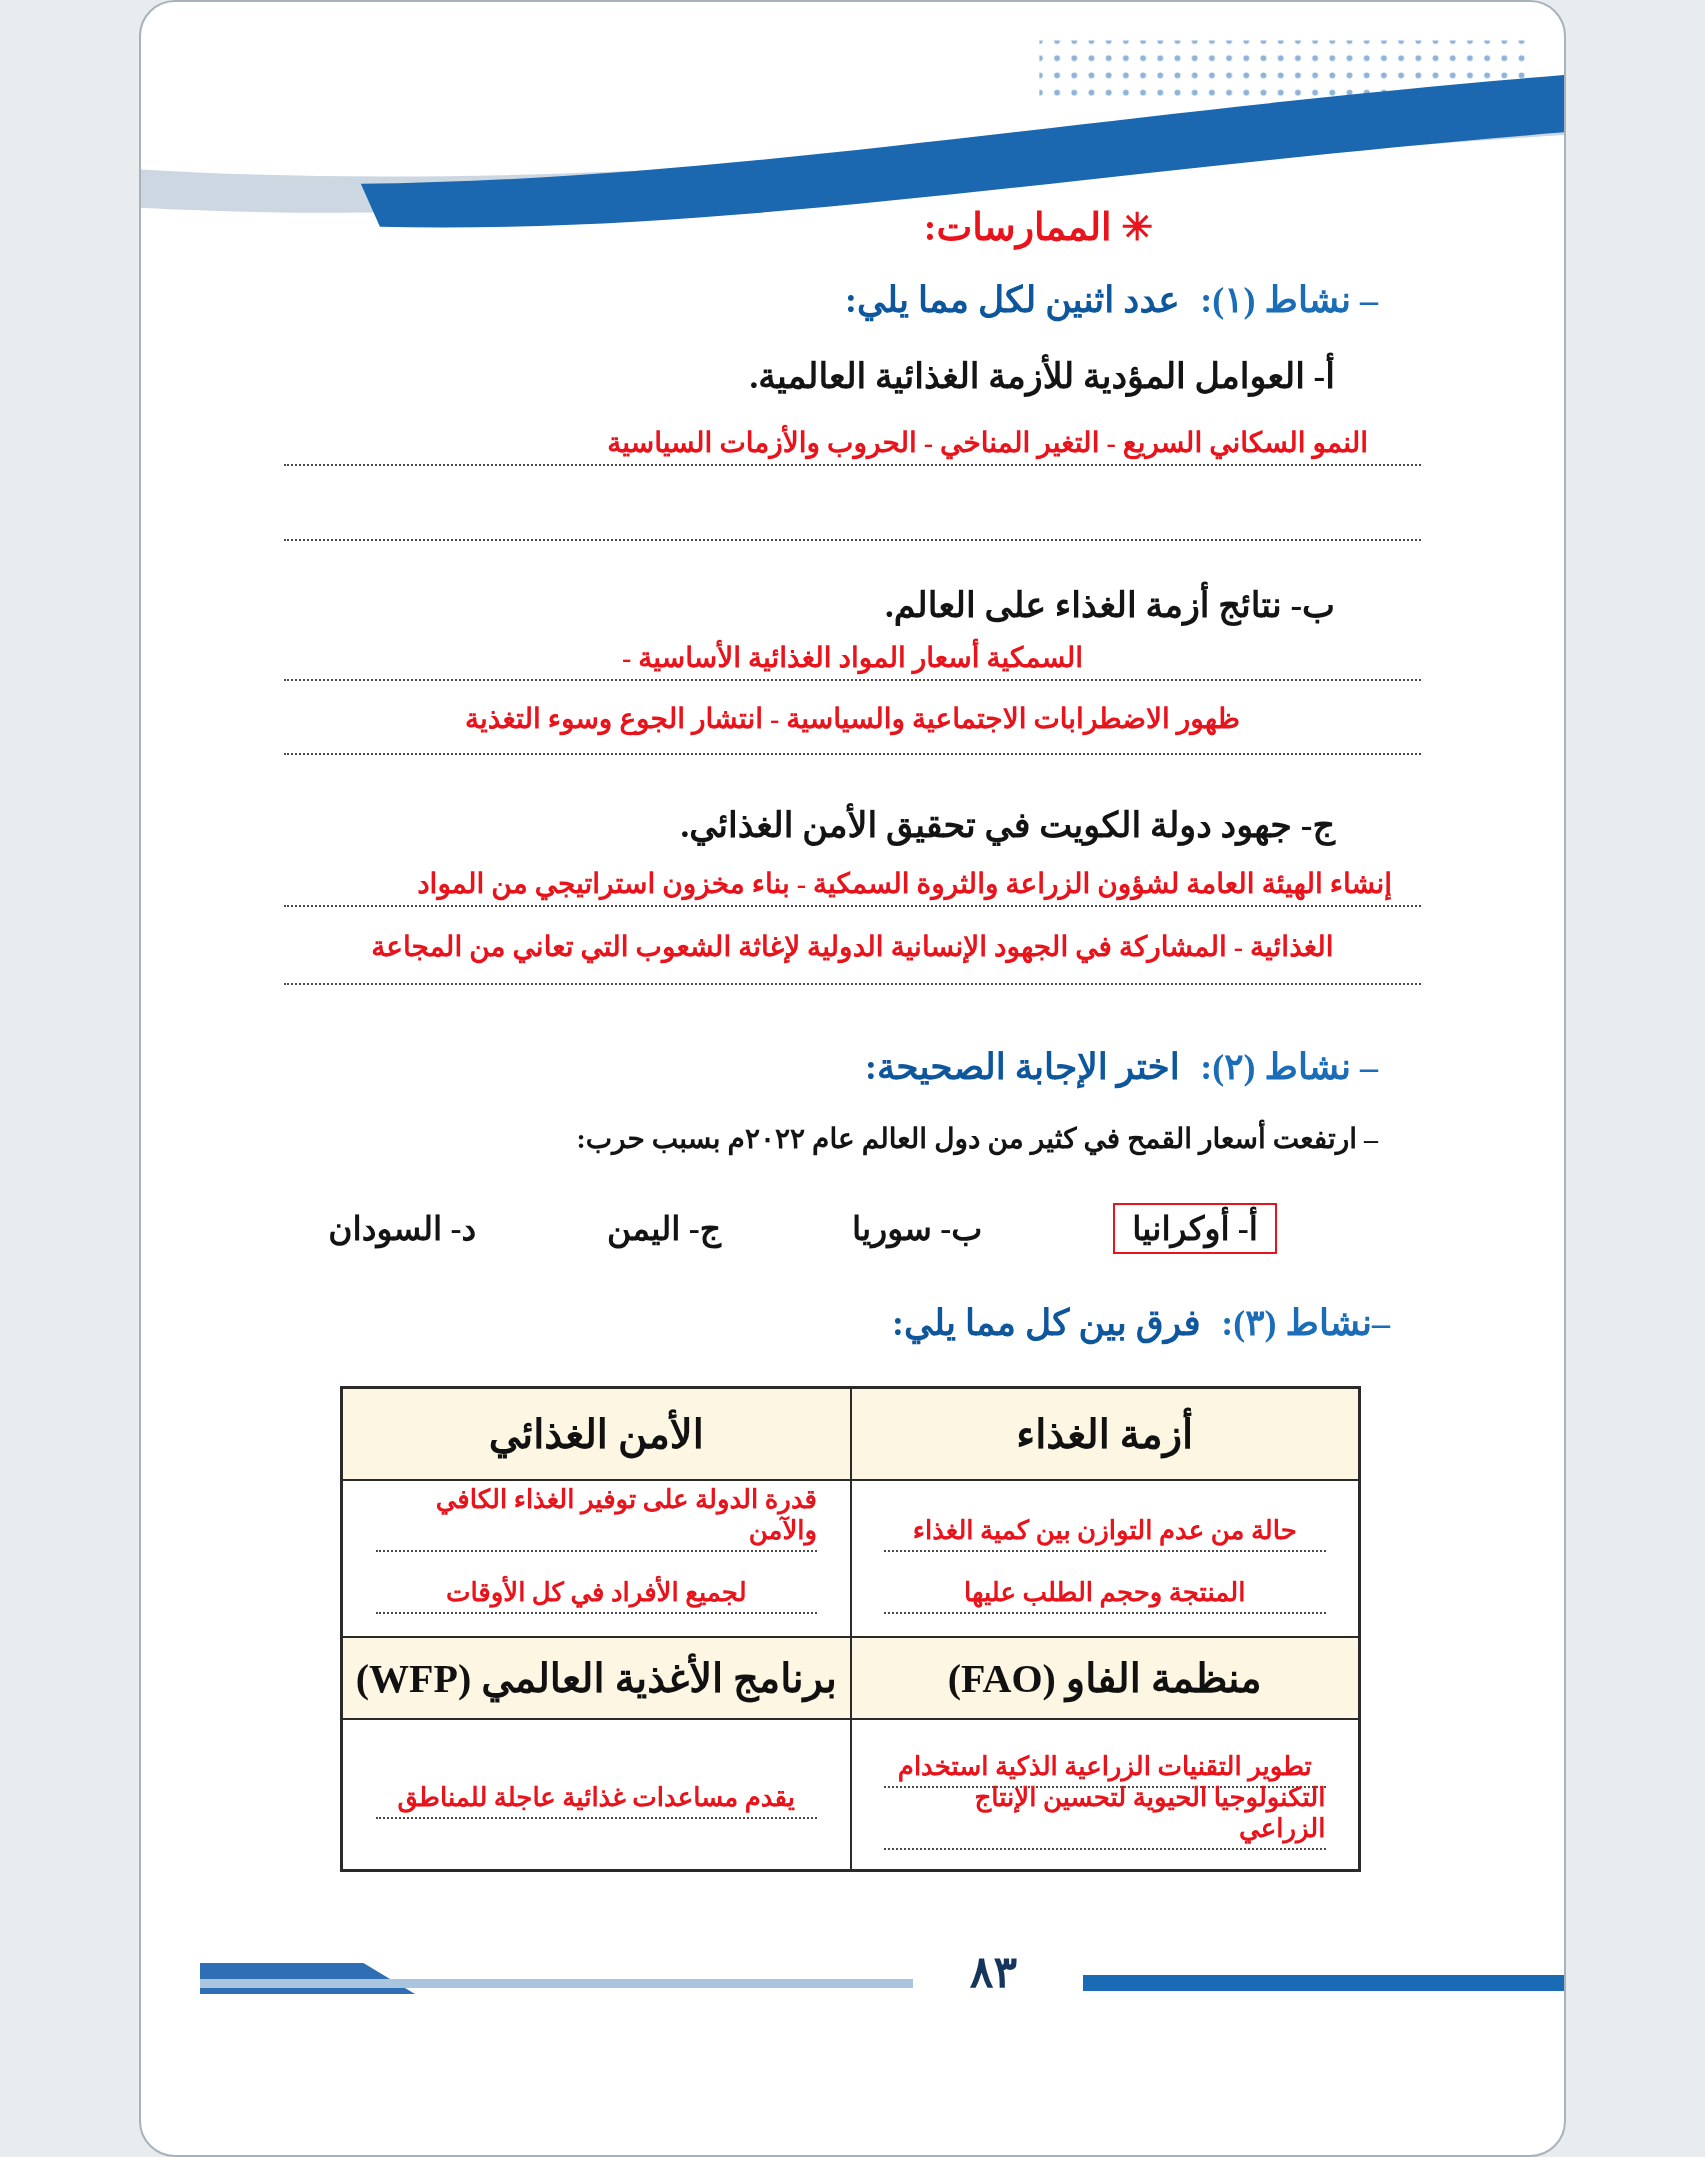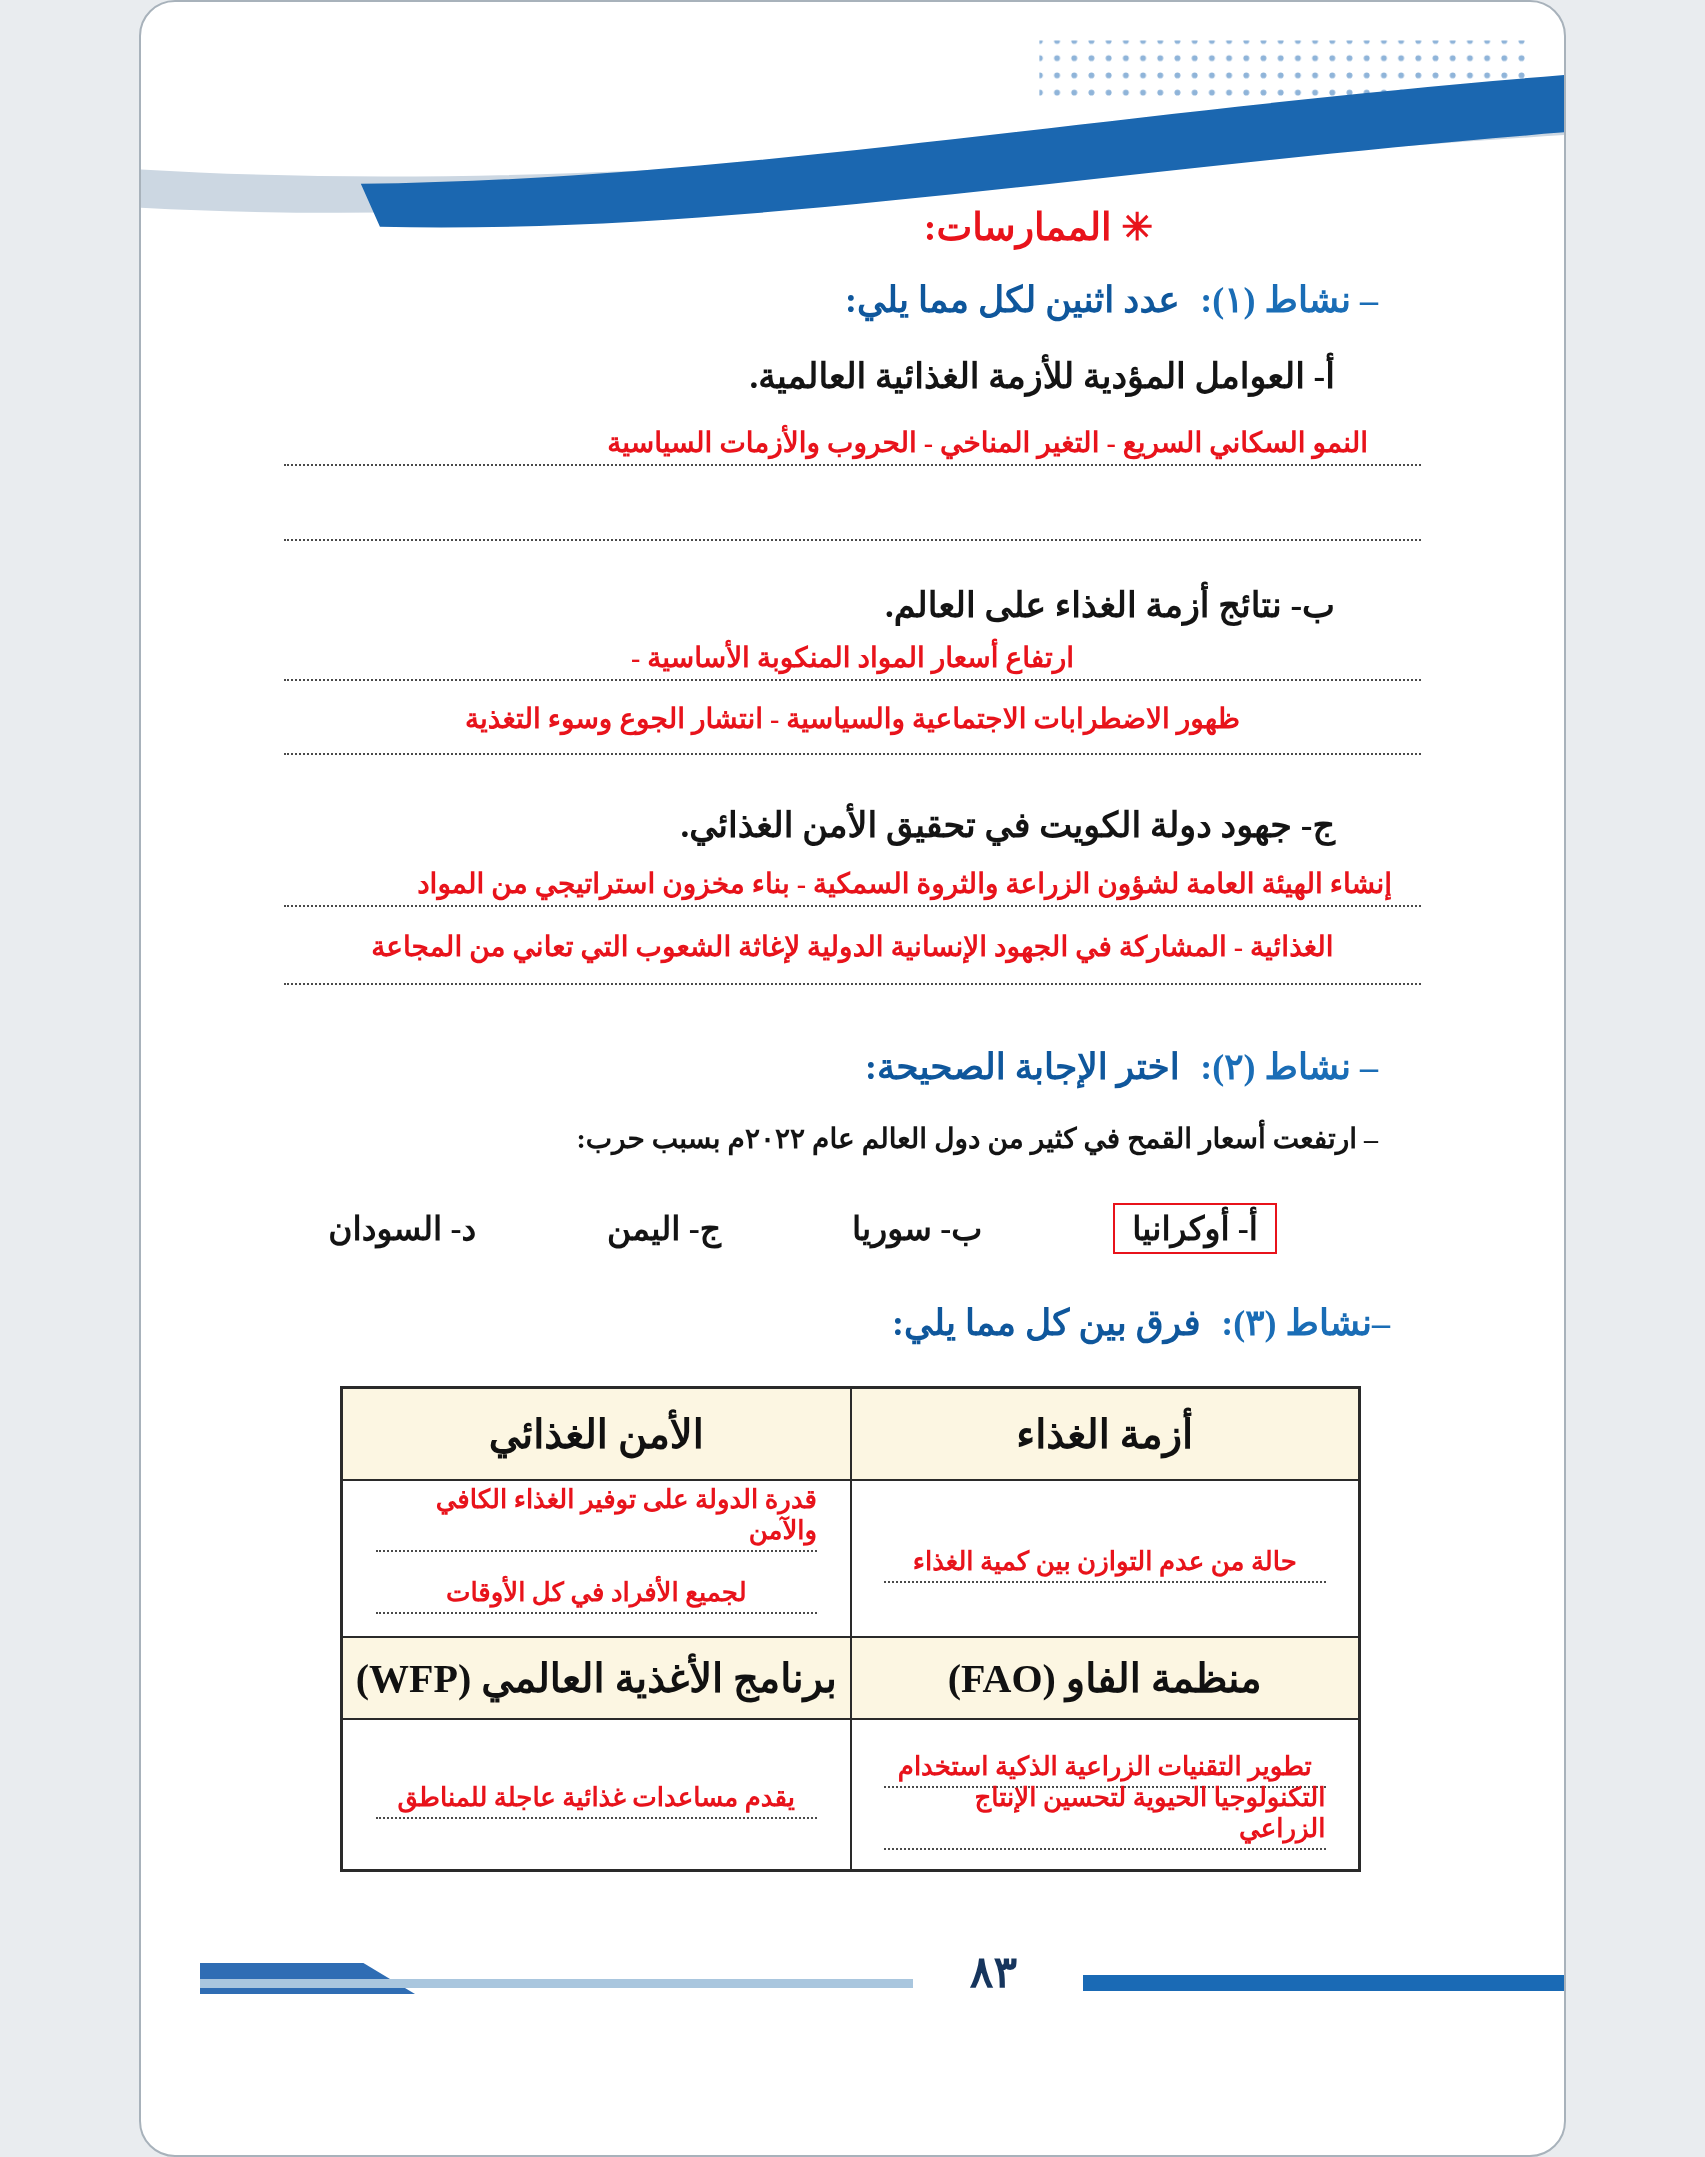--- a/index.html
+++ b/index.html
@@ -132,21 +132,21 @@
   </div>
 
   <div class="abs item-label" style="top:354px;right:229px;">أ- العوامل المؤدية للأزمة الغذائية العالمية.</div>
   <div class="abs answer-line align-right" style="top:407px;height:57px;">
     <span>النمو السكاني السريع - التغير المناخي - الحروب والأزمات السياسية</span>
   </div>
   <div class="abs answer-line" style="top:489px;height:50px;"></div>
 
   <div class="abs item-label" style="top:583px;right:229px;">ب- نتائج أزمة الغذاء على العالم.</div>
   <div class="abs answer-line align-center" style="top:633px;height:46px;">
-    <span>ارتفاع أسعار المواد المنكوبة الأساسية -</span>
+    <span>السمكية أسعار المواد الغذائية الأساسية -</span>
   </div>
   <div class="abs answer-line align-center" style="top:684px;height:69px;padding-bottom:17px;">
     <span>ظهور الاضطرابات الاجتماعية والسياسية - انتشار الجوع وسوء التغذية</span>
   </div>
 
   <div class="abs item-label" style="top:803px;right:229px;">ج- جهود دولة الكويت في تحقيق الأمن الغذائي.</div>
   <div class="abs answer-line align-right" style="top:855px;height:50px;padding-right:29px;">
     <span>إنشاء الهيئة العامة لشؤون الزراعة والثروة السمكية - بناء مخزون استراتيجي من المواد</span>
   </div>
   <div class="abs answer-line align-center" style="top:910px;height:73px;padding-bottom:19px;">
@@ -172,20 +172,21 @@
     <span class="rest">فرق بين كل مما يلي:</span>
   </div>
 
   <div class="abs cmp-table">
 
     <div class="cell th-cell">أزمة الغذاء</div>
     <div class="cell th-cell">الأمن الغذائي</div>
 
     <div class="cell ans-cell">
       <div class="ans-row">حالة من عدم التوازن بين كمية الغذاء</div>
+      <div class="ans-row gap">المنتجة وحجم الطلب عليها</div>
     </div>
     <div class="cell ans-cell">
       <div class="ans-row">قدرة الدولة على توفير الغذاء الكافي والآمن</div>
       <div class="ans-row gap">لجميع الأفراد في كل الأوقات</div>
     </div>
 
     <div class="cell th-cell">منظمة الفاو (FAO)</div>
     <div class="cell th-cell">برنامج الأغذية العالمي (WFP)</div>
 
     <div class="cell ans-cell">

